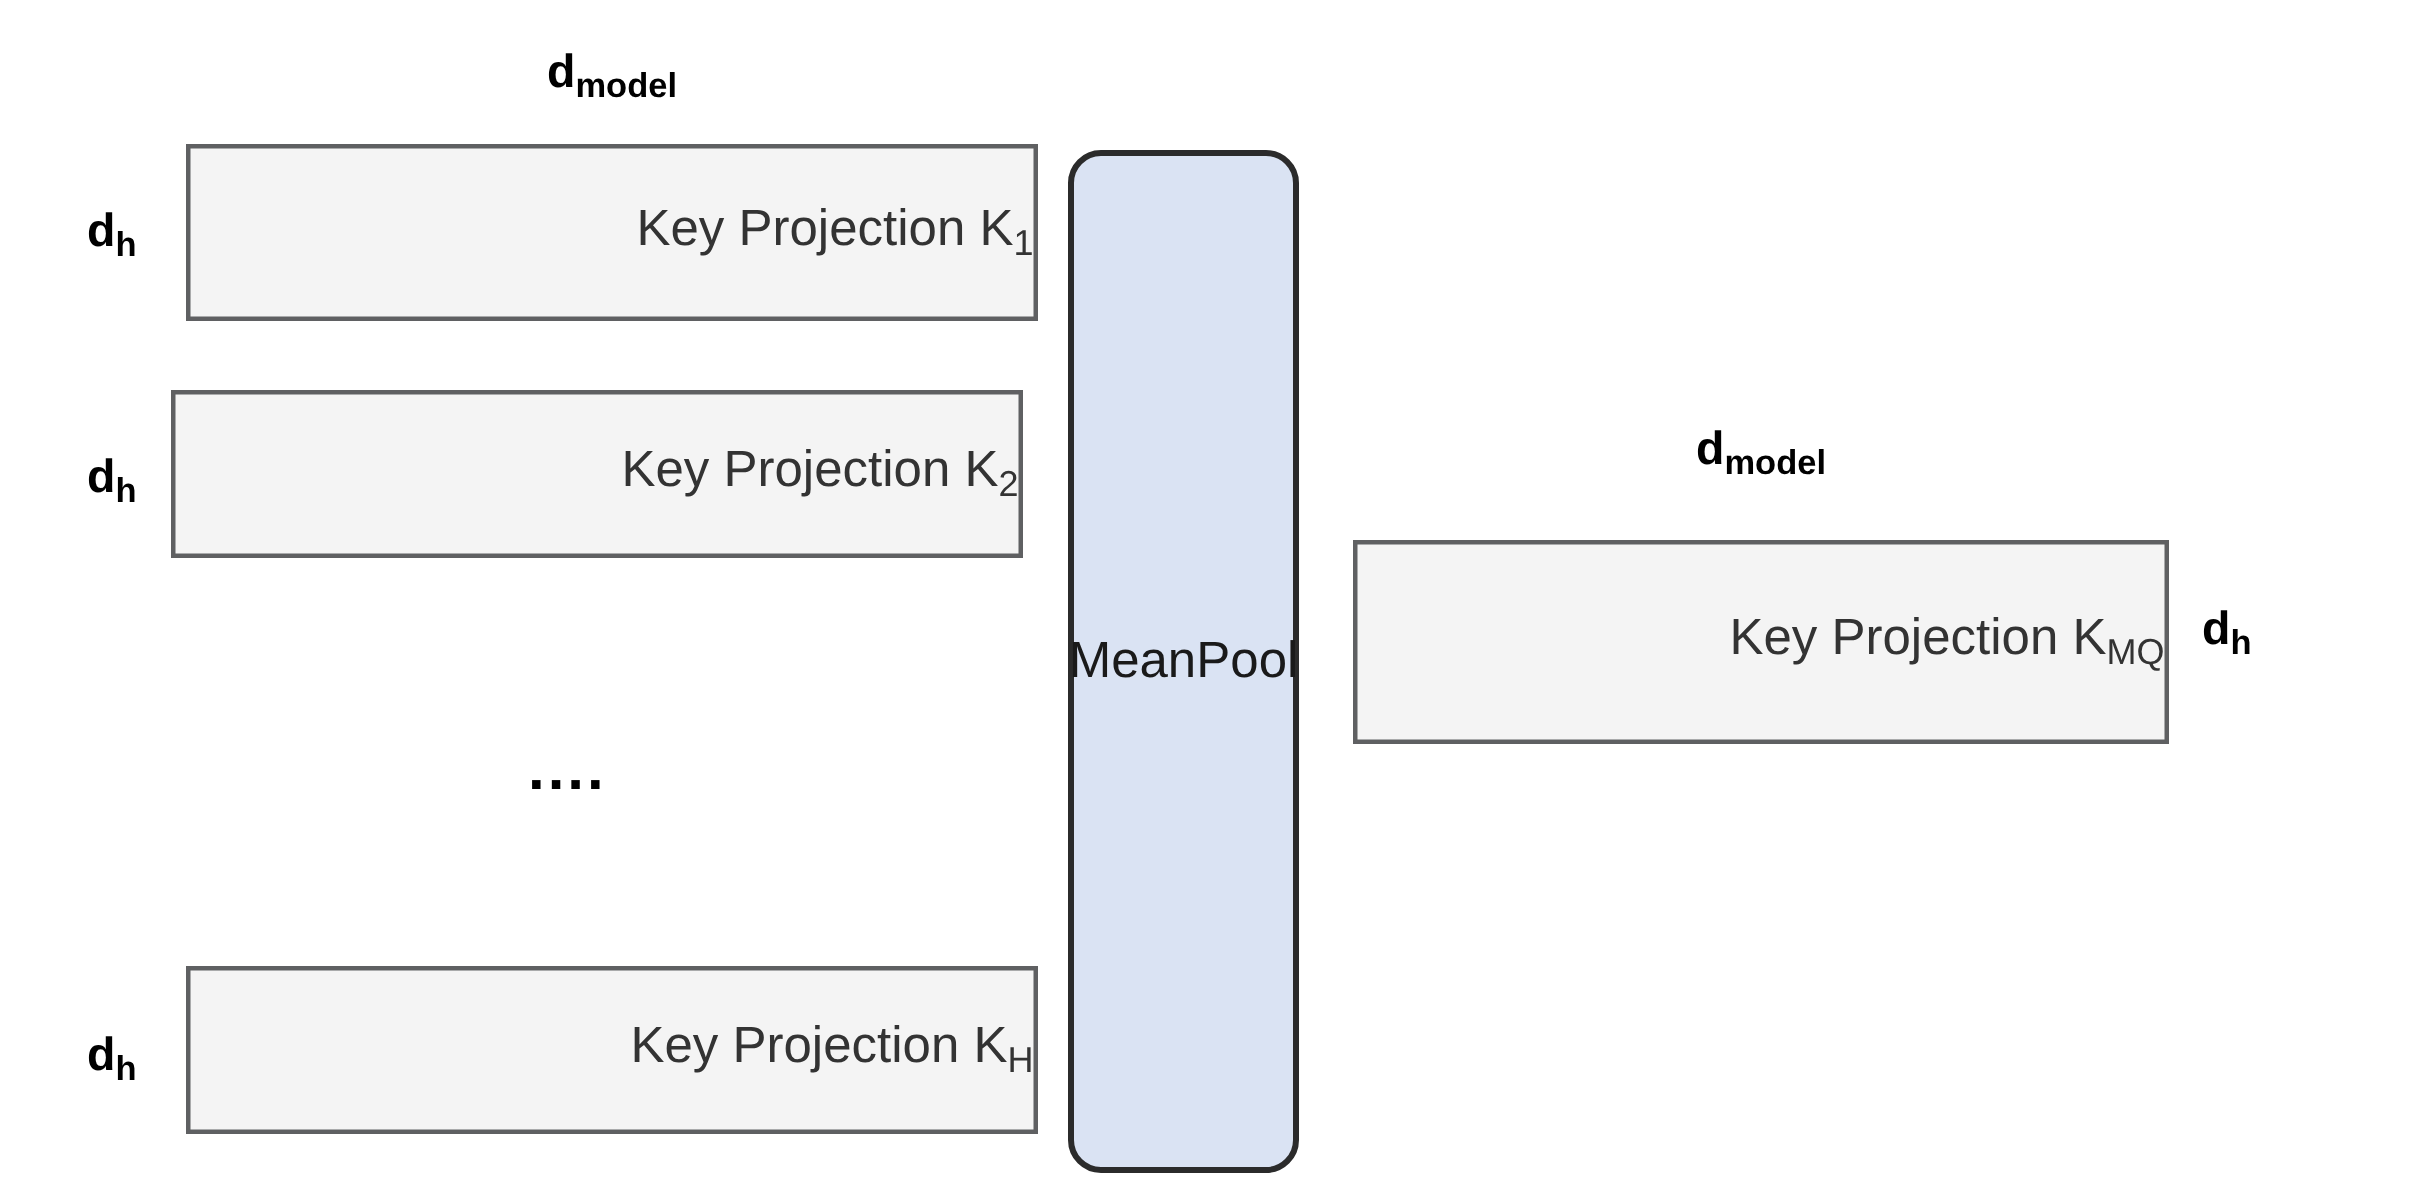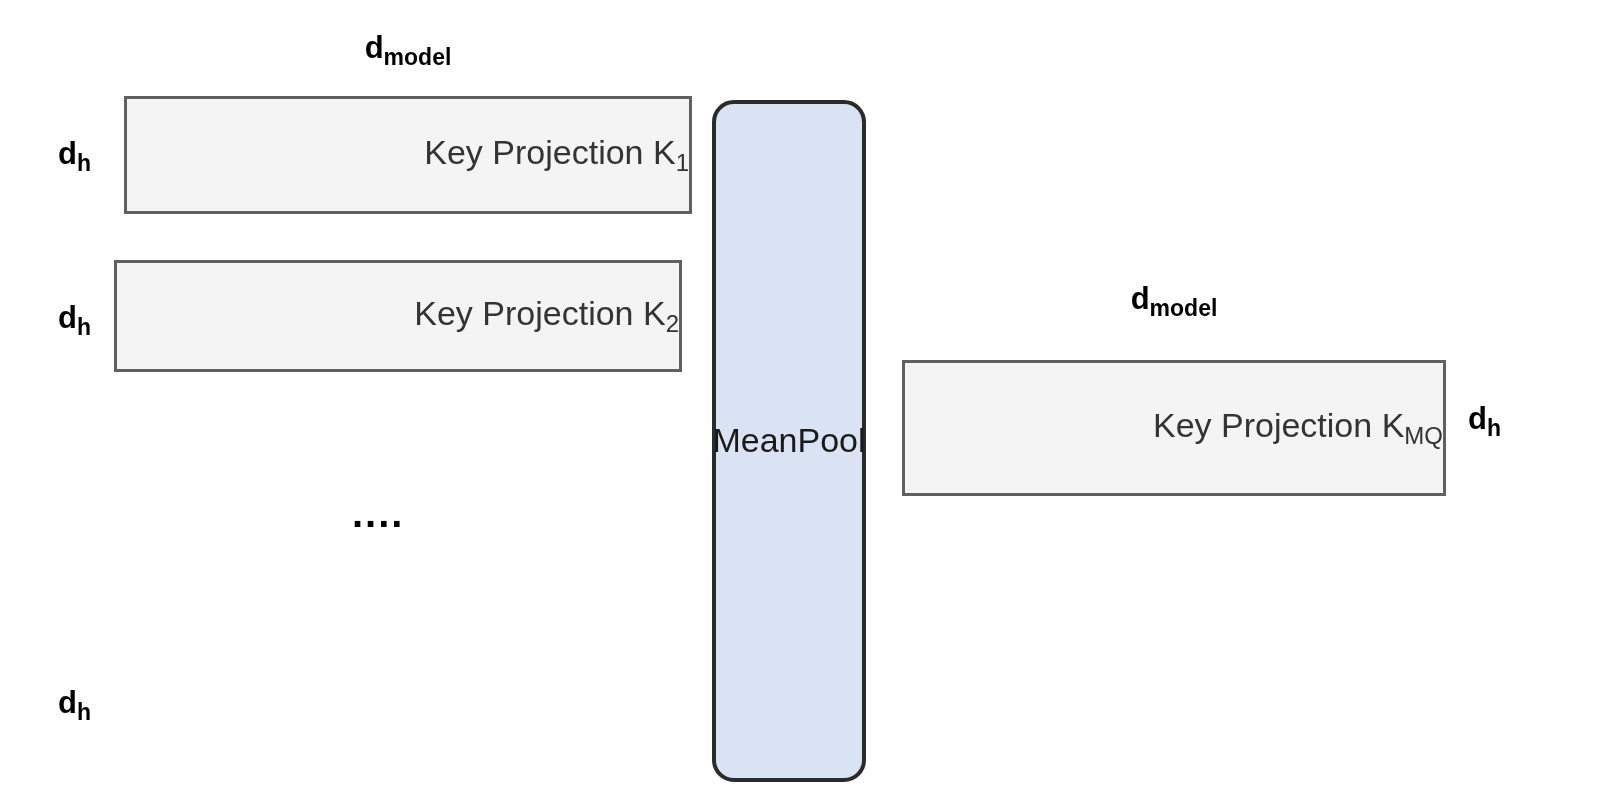--- a/index.html
+++ b/index.html
@@ -112,20 +112,23 @@
   </div>
   <div class="proj-box" style="left:114px; top:260px; width:568px; height:112px;">
     <span class="proj-label"><span>Key Projection K</span><span class="sub">2</span></span>
   </div>
 
   <div class="ellipsis" style="left:352px; top:493px;">....</div>
 
   <div class="dim-label" style="left:58px; top:687px;">
     <span>d</span><span class="sub">h</span>
   </div>
+  <div class="proj-box" style="left:124px; top:644px; width:568px; height:112px;">
+    <span class="proj-label"><span>Key Projection K</span><span class="sub">H</span></span>
+  </div>
 
   <div class="mean-pool" style="left:712px; top:100px; width:154px; height:682px;">
     <span class="mean-pool-line">Mean</span>
     <span class="mean-pool-line">Pool</span>
   </div>
 
   <div class="dim-label centered" style="left:902px; top:283px; width:544px;">
     <span>d</span><span class="sub">model</span>
   </div>
 

